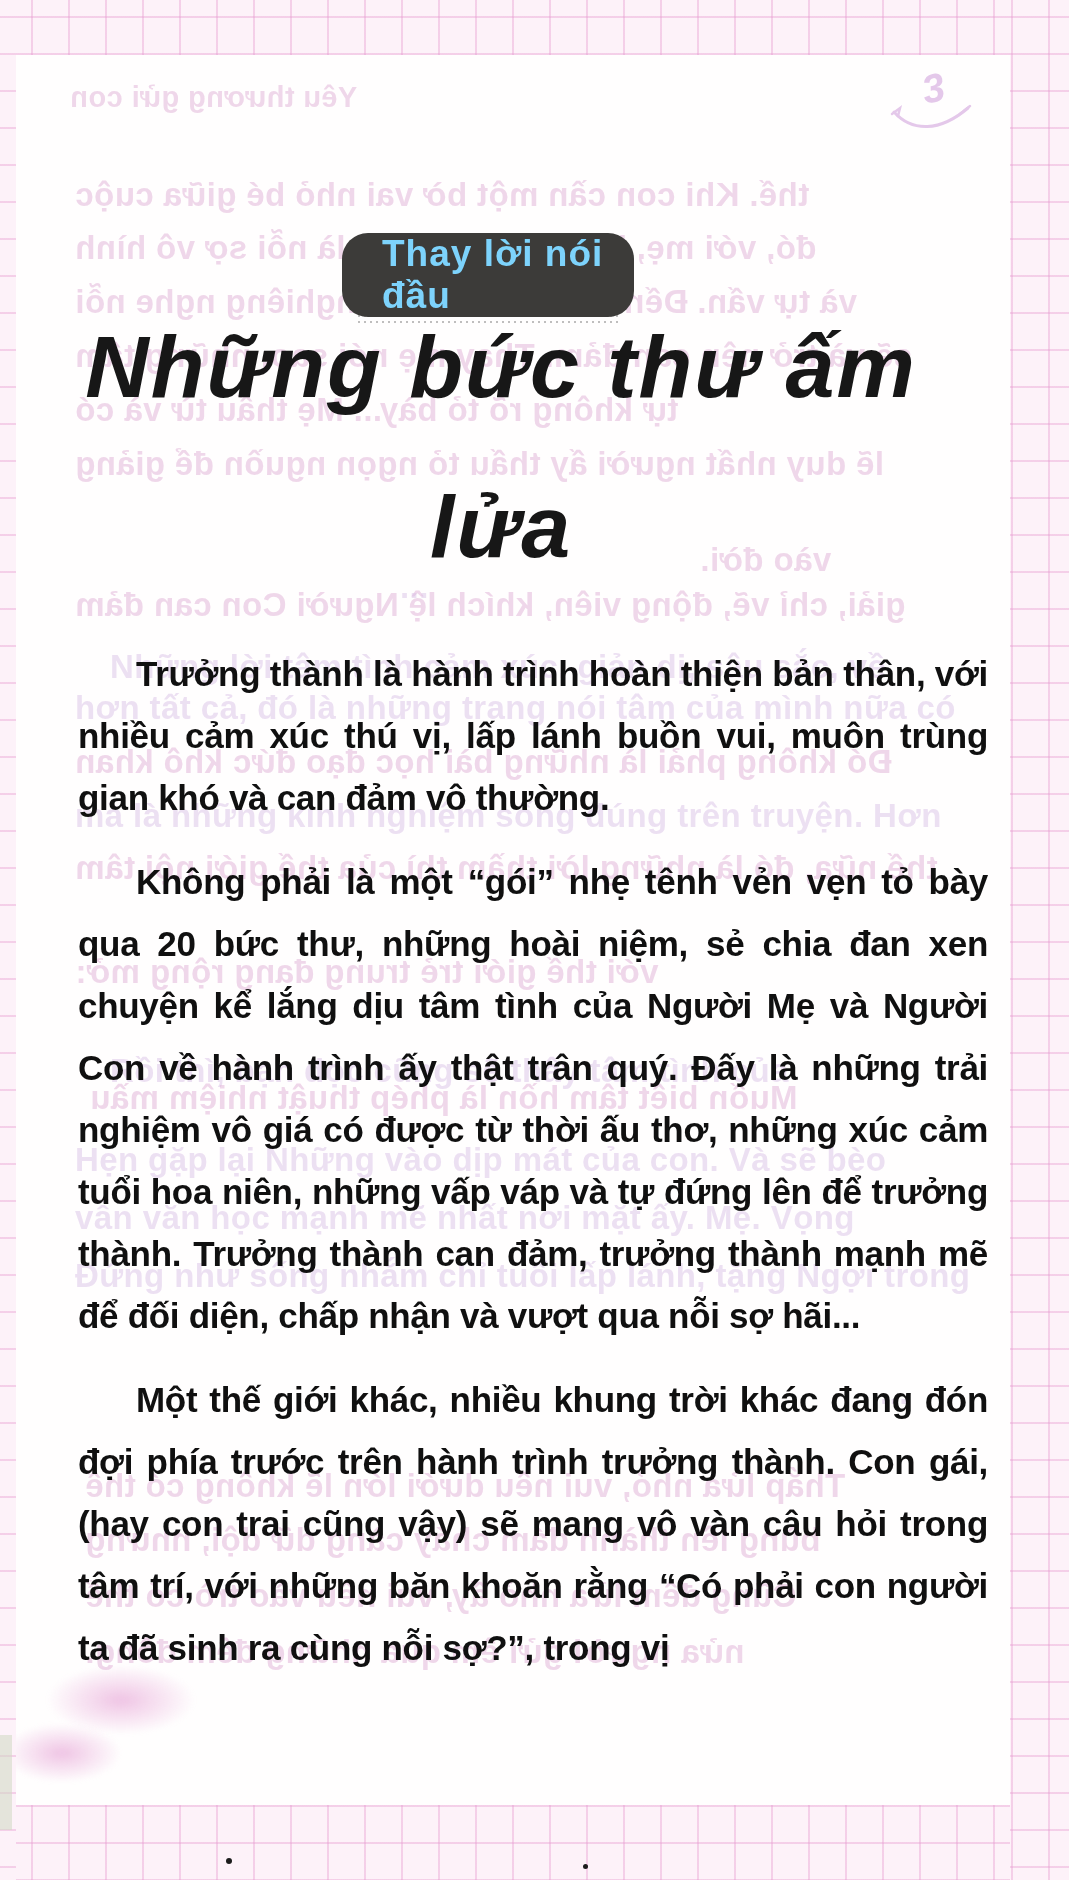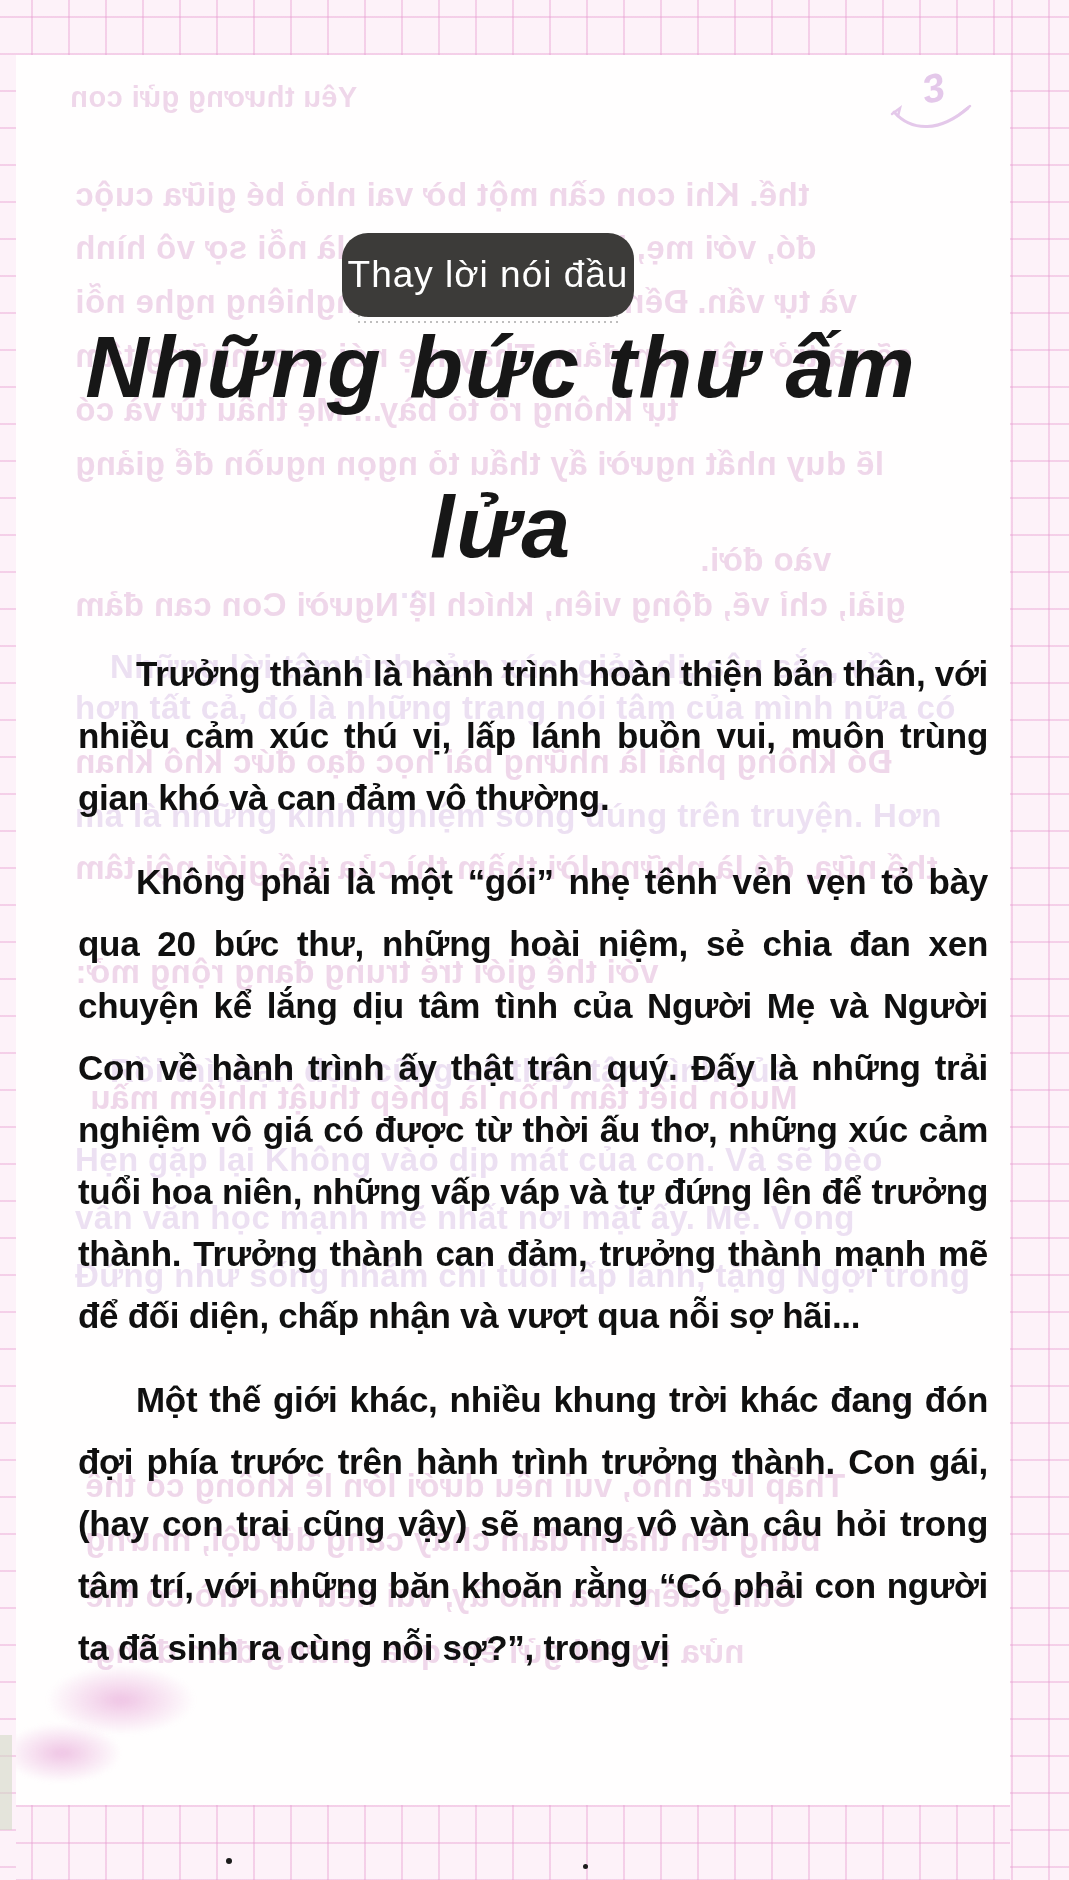--- a/index.html
+++ b/index.html
@@ -19,21 +19,21 @@
   .paper{position:absolute;left:16px;top:55px;width:994px;height:1750px;background:#fffefe;overflow:hidden;}
   
   .ghost{position:absolute;font-weight:bold;font-size:33px;line-height:40px;white-space:nowrap;
          color:#e3b9da;opacity:.55;z-index:1;letter-spacing:.4px;filter:blur(.4px);}
   .ghost.normal{color:#d9c0e6;opacity:.48;}
   .mirror{transform:scaleX(-1);}
   .ghost.small{font-size:29px;}
   
   .badge{position:absolute;left:326px;top:178px;width:292px;height:84px;background:#3c3b39;
          border-radius:26px;display:flex;align-items:center;justify-content:center;z-index:4;}
-  .badge span{color:#ffffff;font-weight:normal;font-size:37px;letter-spacing:1px;}
+  .badge span{color:#7dd3fc;font-weight:bold;font-size:37px;letter-spacing:1px;padding-left:40px;}
   .badge-shadow{position:absolute;left:340px;top:258px;width:266px;height:12px;z-index:3;opacity:.55;
      background-image:radial-gradient(circle,#8a8a8a 1.3px,transparent 1.5px);background-size:6px 6px;}
   
   .title{position:absolute;left:-12px;top:232px;width:994px;text-align:center;z-index:4;color:#171717;
          font-family:Liberation Sans, sans-serif;font-style:italic;font-weight:bold;}
   .title .t1{font-size:88px;line-height:160px;letter-spacing:2px;}
   .title .t2{font-size:88px;line-height:150px;letter-spacing:2px;}
   
   .body-text{position:absolute;left:62px;top:588px;width:922px;z-index:3;color:#101010;
              font-weight:bold;font-size:35px;line-height:62px;text-align:justify;letter-spacing:-0.3px;}
@@ -83,21 +83,21 @@
     <span class="ghost mirror" style="left:59px;top:530px;">giải, chỉ vẽ, động viên, khích lệ Người Con can đảm</span>
     <span class="ghost mirror" style="left:684px;top:485px;">vào đời.</span>
     <span class="ghost normal" style="left:94px;top:592px;">Những lời tâm tình cảm xúc, giản dị, sâu sắc, về</span>
     <span class="ghost normal" style="left:59px;top:633px;">hơn tất cả, đó là những trang nói tâm của mình nữa có</span>
     <span class="ghost mirror" style="left:59px;top:687px;">Đó không phải là những bài học đạo đức khô khan</span>
     <span class="ghost normal" style="left:59px;top:741px;">mà là những kinh nghiệm sống đúng trên truyện. Hơn</span>
     <span class="ghost mirror" style="left:59px;top:793px;">thế nữa, đó là những lời thầm thì của thế giới nội tâm</span>
     <span class="ghost mirror" style="left:59px;top:897px;">với thế giới trẻ trung đang rộng mở:</span>
     <span class="ghost normal" style="left:94px;top:996px;">Rồi thì, bạn đọc cũng sẽ thấy tâm tình của</span>
     <span class="ghost mirror" style="left:74px;top:1023px;">Muốn biết tâm hồn là phép thuật nhiệm mầu</span>
-    <span class="ghost normal" style="left:59px;top:1085px;">Hẹn gặp lại Không vào dịp mát của con. Và sẽ bèo</span>
+    <span class="ghost normal" style="left:59px;top:1085px;">Hẹn gặp lại Những vào dịp mát của con. Và sẽ bèo</span>
     <span class="ghost normal" style="left:59px;top:1143px;">vẫn văn học mạnh mẽ nhất nơi mặt ấy. Mẹ. Vọng</span>
     <span class="ghost normal" style="left:59px;top:1201px;">Đứng như sống nhắm chỉ tuổi lấp lánh, tặng Ngợi trong</span>
     <span class="ghost normal" style="left:864px;top:1318px;">...</span>
     <span class="ghost mirror" style="left:69px;top:1411px;">Thắp lửa nhỏ, vui nếu dưới lớn lẽ không có thể</span>
     <span class="ghost mirror" style="left:69px;top:1465px;">bùng lên thành đám cháy càng dữ dội, nhưng</span>
     <span class="ghost mirror" style="left:69px;top:1521px;">Cũng đêm lửa nhỏ ấy, vui nếu vào trò có thể</span>
     <span class="ghost mirror" style="left:69px;top:1577px;">nửa người gửi êm qua những đêm đông.</span>
     <span class="ghost normal" style="left:384px;top:512px;">...</span>
 
     <div class="blob" style="left:30px;top:1610px;width:150px;height:70px;"></div>

